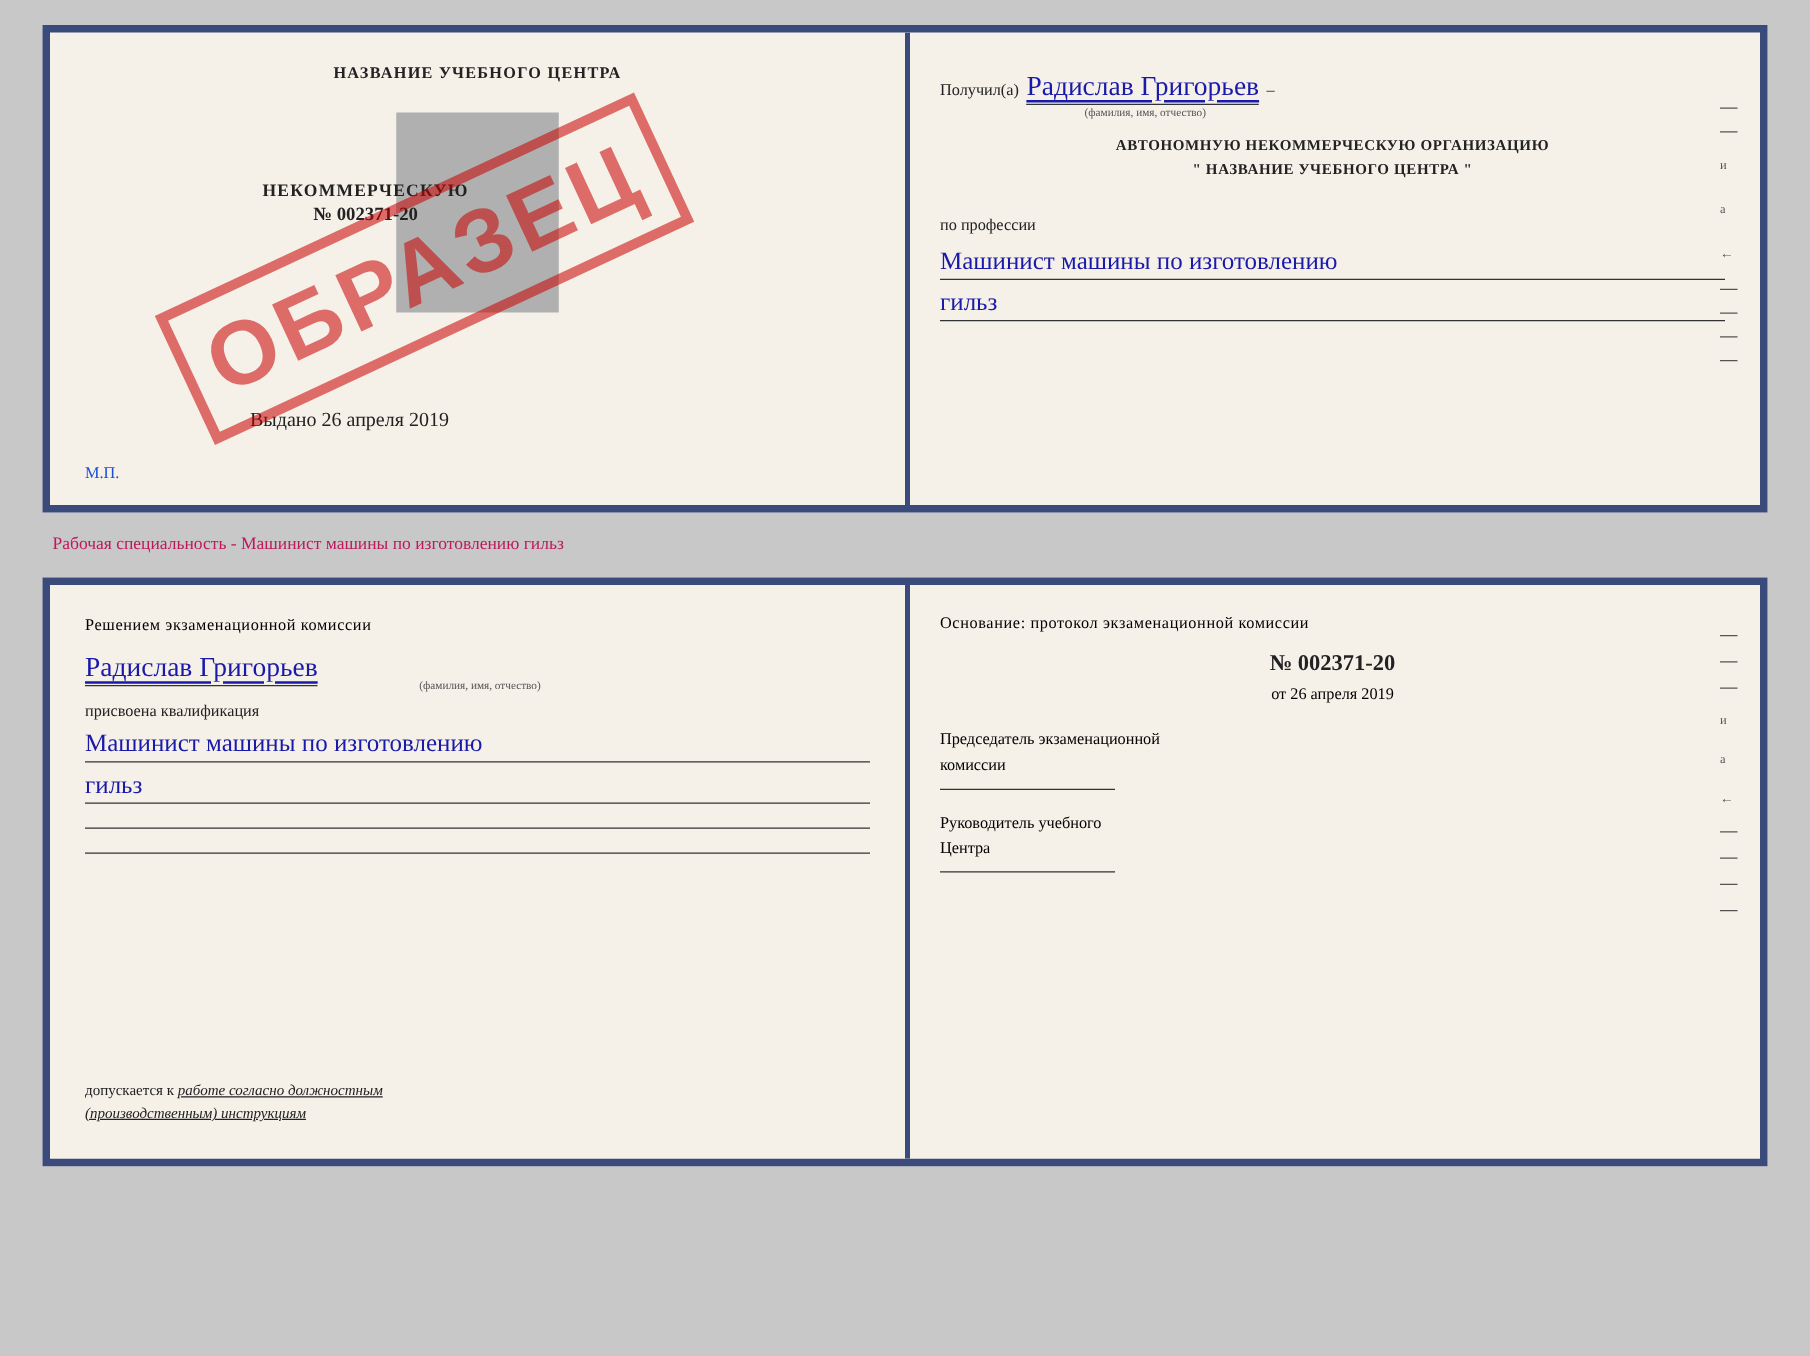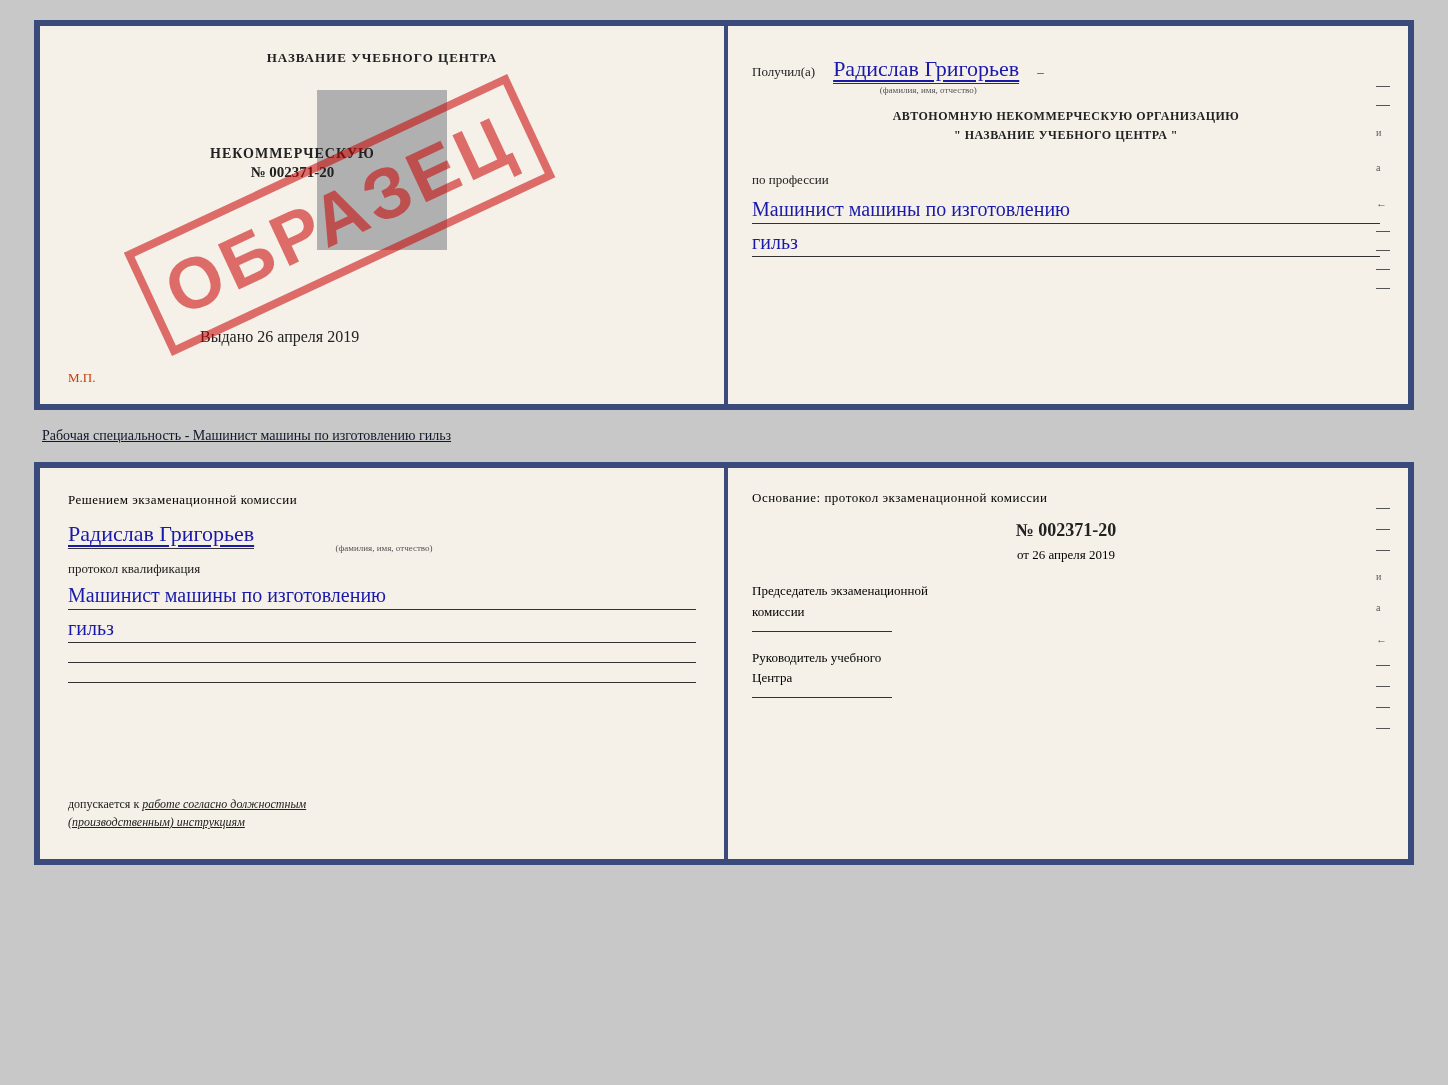--- a/index.html
+++ b/index.html
@@ -91,21 +91,21 @@
       left: 160px;
       font-size: 16px;
       color: #222;
     }
 
     .mp-text {
       position: absolute;
       bottom: 18px;
       left: 28px;
       font-size: 13px;
-      color: #c2410c;
+      color: #1d4ed8;
     }
 
     
     .obrazec-stamp {
       position: absolute;
       top: 50%;
       left: 50%;
       transform: translate(-60%, -50%) rotate(-25deg);
       font-size: 72px;
       font-weight: bold;
@@ -122,21 +122,21 @@
     
     .doc-right {
       font-size: 13px;
       color: #222;
       line-height: 1.7;
     }
 
     .poluchil-line {
       display: flex;
       align-items: baseline;
-      gap: 18px;
+      gap: 6px;
       margin-bottom: 8px;
     }
 
     .poluchil-label {
       font-size: 13px;
       white-space: nowrap;
     }
 
     .handwritten-name {
       font-family: 'Brush Script MT', cursive, serif;
@@ -212,29 +212,28 @@
       width: 14px;
       height: 1px;
       background: #555;
       display: block;
     }
 
     
     .subtitle-line {
       width: 1380px;
       font-size: 14px;
-      color: #0f172a;
+      color: #be185d;
       padding: 0 8px;
-      text-decoration: underline;
     }
 
     
     .document-bottom {
       width: 1380px;
-      height: 403px;
+      height: 471px;
       background: #f5f0e8;
       border: 6px solid #3a4a7a;
       display: flex;
       position: relative;
       overflow: hidden;
     }
 
     .document-bottom::after {
       content: '';
       position: absolute;
@@ -418,21 +417,21 @@
 <div class="document-bottom">
 
   <div class="doc-bottom-left">
     <div class="resheniyem-text">Решением  экзаменационной  комиссии</div>
 
     <div class="komissia-name-block">
       <span class="handwritten-name">Радислав Григорьев</span>
       <div class="fio-sub">(фамилия, имя, отчество)</div>
     </div>
 
-    <div class="prisvoena-text">протокол квалификация</div>
+    <div class="prisvoena-text">присвоена квалификация</div>
 
     <div>
       <span class="handwritten-profession">Машинист  машины  по  изготовлению</span>
       <span class="handwritten-profession">гильз</span>
     </div>
 
     <span class="underline-field"></span>
     <span class="underline-field"></span>
 
     <div class="dopuskaetsya-text">

